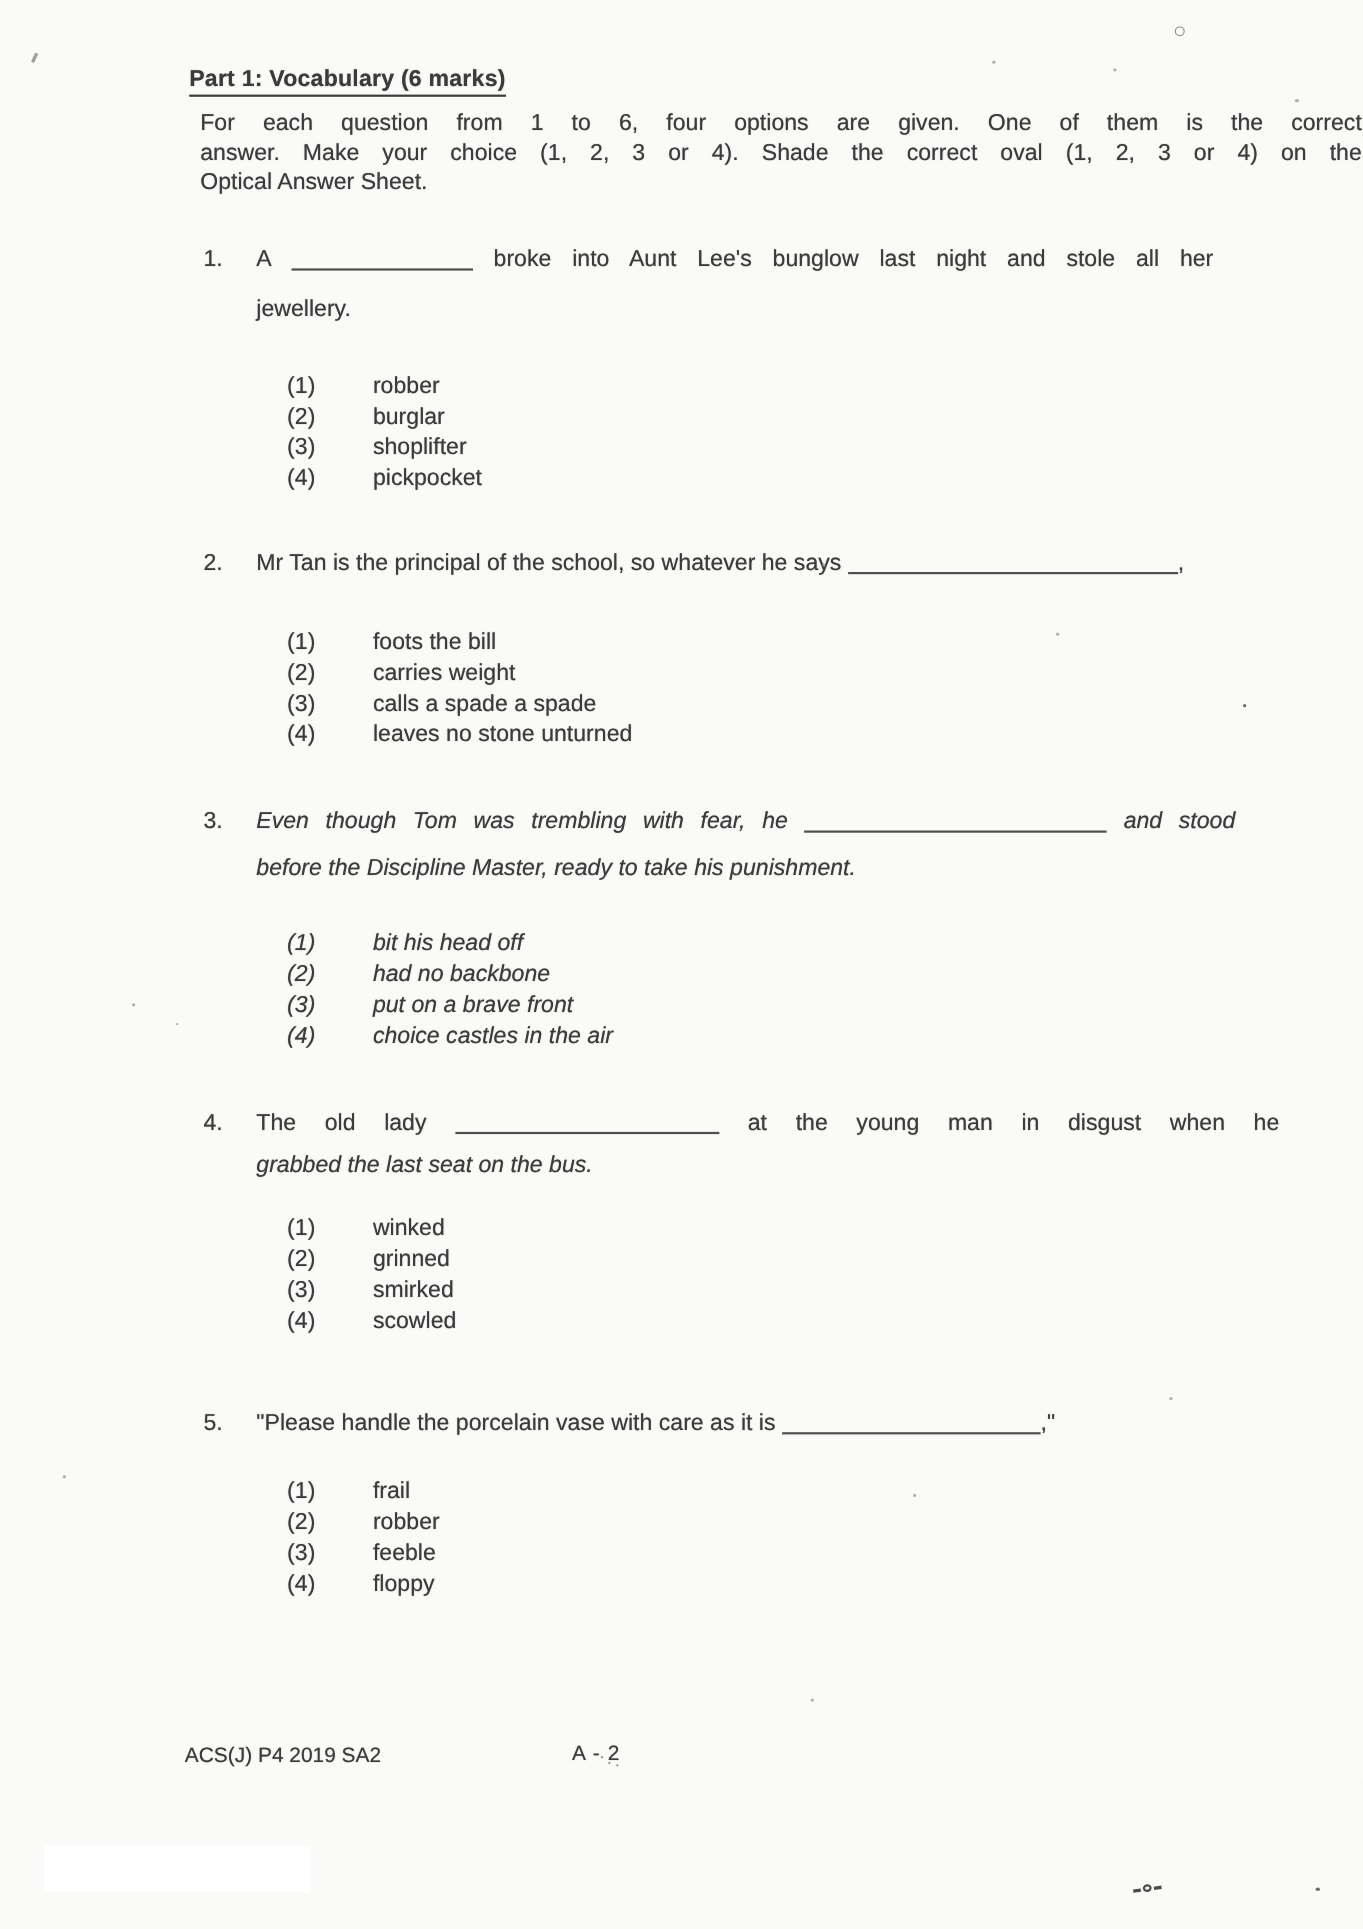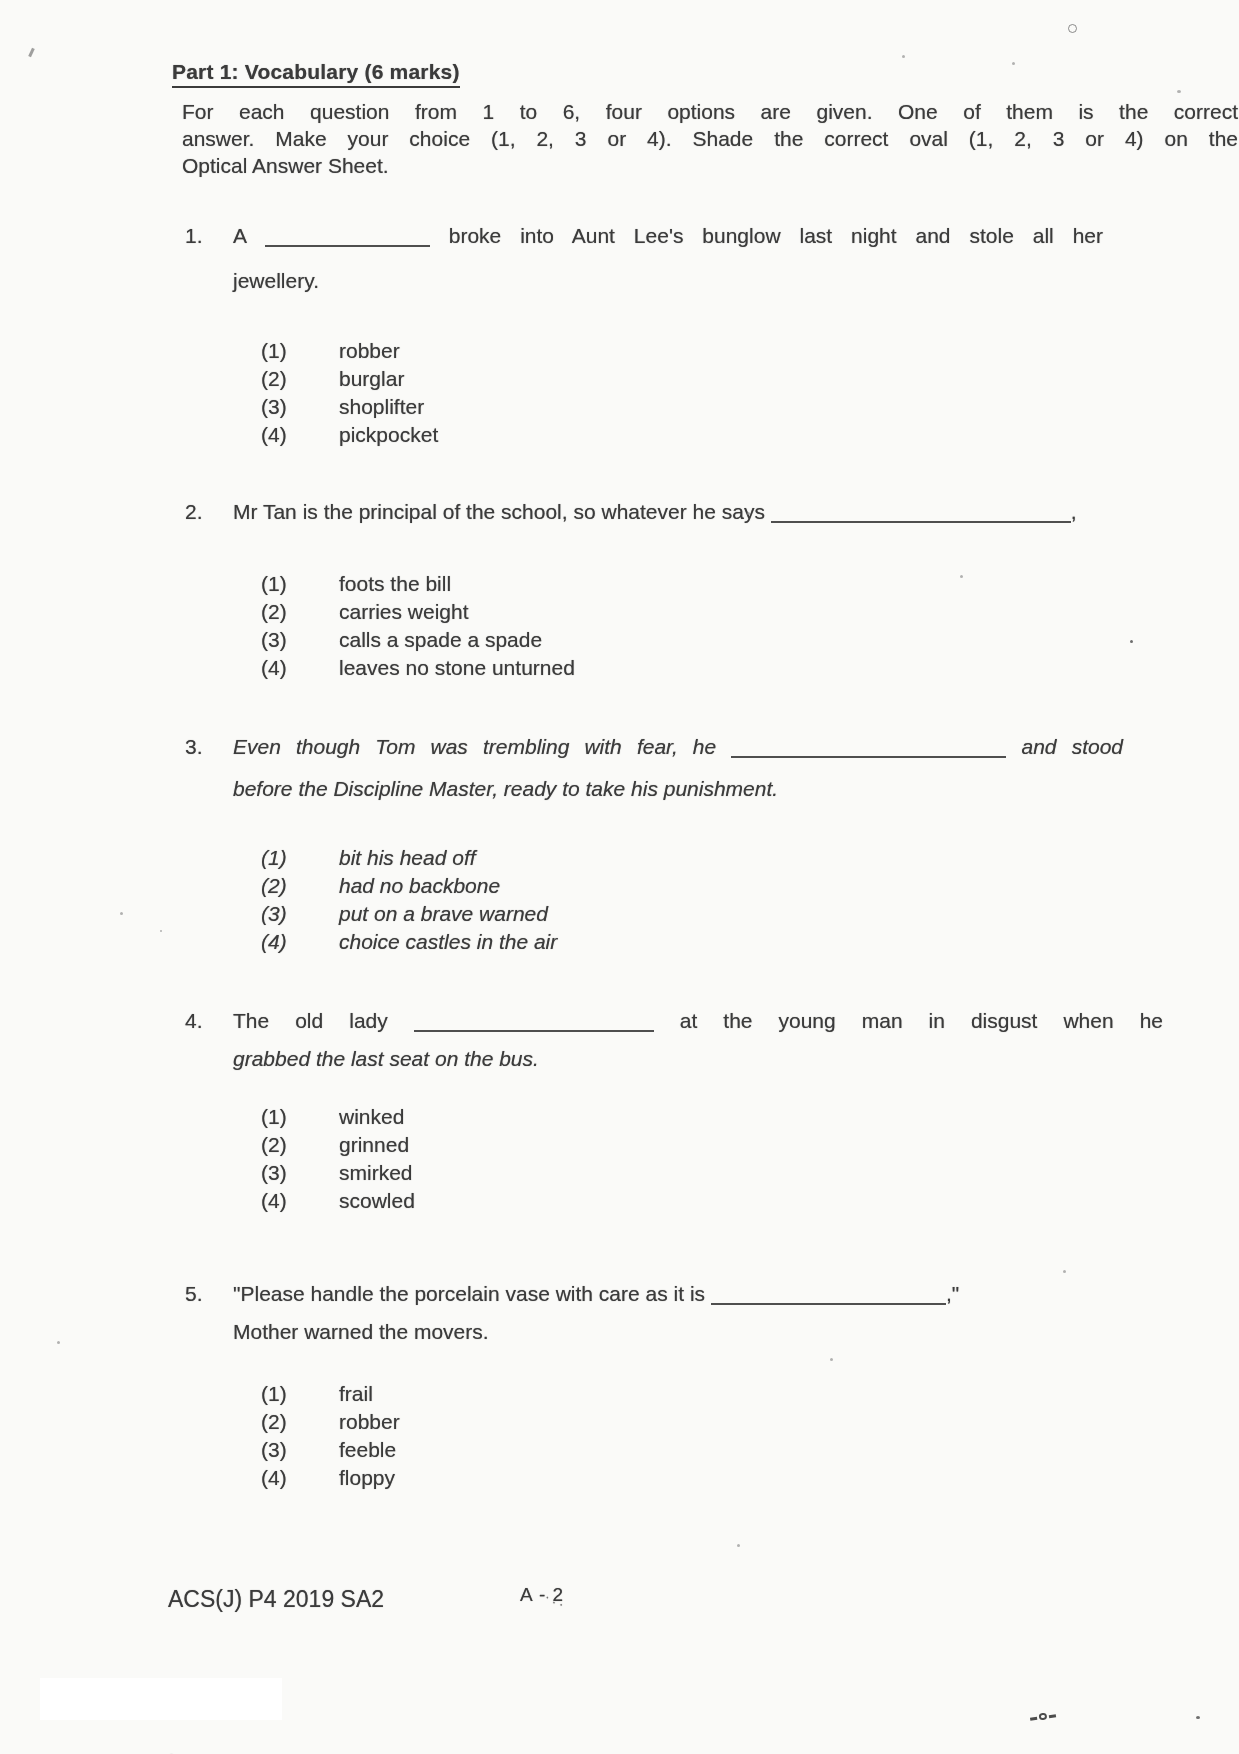--- a/index.html
+++ b/index.html
@@ -24,21 +24,21 @@
   .q{position:absolute;left:185px;font-size:21px;line-height:28px;}
   .qnum{position:absolute;left:0;top:0;}
   .qbody{margin-left:48px;}
   .qline2{margin-top:17px;}
   .blank{
     display:inline-block;height:18px;vertical-align:-4px;
     border-bottom:2px solid #4f4f4f;
   }
   .opts{padding-left:28px;}
   .optrow{display:grid;grid-template-columns:78px auto;line-height:28px;}
-  .footer-left{position:absolute;left:168px;top:1586px;font-size:23px;}
+  .footer-left{position:absolute;left:168px;top:1586px;font-size:19px;}
   .footer-page{position:absolute;left:520px;top:1584px;font-size:19px;letter-spacing:1px;}
   .footer-marks{
     position:absolute;left:545px;top:1592px;font-size:13px;color:#777;
     letter-spacing:4px;transform:rotate(18deg);
   }
   .watermark-band{
     position:absolute;left:40px;top:1678px;width:242px;height:42px;
     background:#ffffff;
   }
   .watermark-text{
@@ -130,21 +130,21 @@
             <div class="optrow">
               <span class="optnum">(1)</span>
               <span class="opttext">bit his head off</span>
             </div>
             <div class="optrow">
               <span class="optnum">(2)</span>
               <span class="opttext">had no backbone</span>
             </div>
             <div class="optrow">
               <span class="optnum">(3)</span>
-              <span class="opttext">put on a brave warned</span>
+              <span class="opttext">put on a brave front</span>
             </div>
             <div class="optrow">
               <span class="optnum">(4)</span>
               <span class="opttext">choice castles in the air</span>
             </div>
           </div>
         </div>
       </div>
       <div class="q" style="top: 1007px;">
         <div class="qnum">4.</div>
@@ -168,21 +168,20 @@
               <span class="optnum">(4)</span>
               <span class="opttext">scowled</span>
             </div>
           </div>
         </div>
       </div>
       <div class="q" style="top: 1280px;">
         <div class="qnum">5.</div>
         <div class="qbody" style="width: 950px;">
           <div><span>"Please handle the porcelain vase with care as it is</span> <span class="blank" style="width: 235px;"></span><span>,"</span></div>
-          <div class="qline2" style="margin-top: 10px;">Mother warned the movers.</div>
           <div class="opts" style="margin-top: 34px;">
             <div class="optrow">
               <span class="optnum">(1)</span>
               <span class="opttext">frail</span>
             </div>
             <div class="optrow">
               <span class="optnum">(2)</span>
               <span class="opttext">robber</span>
             </div>
             <div class="optrow">

